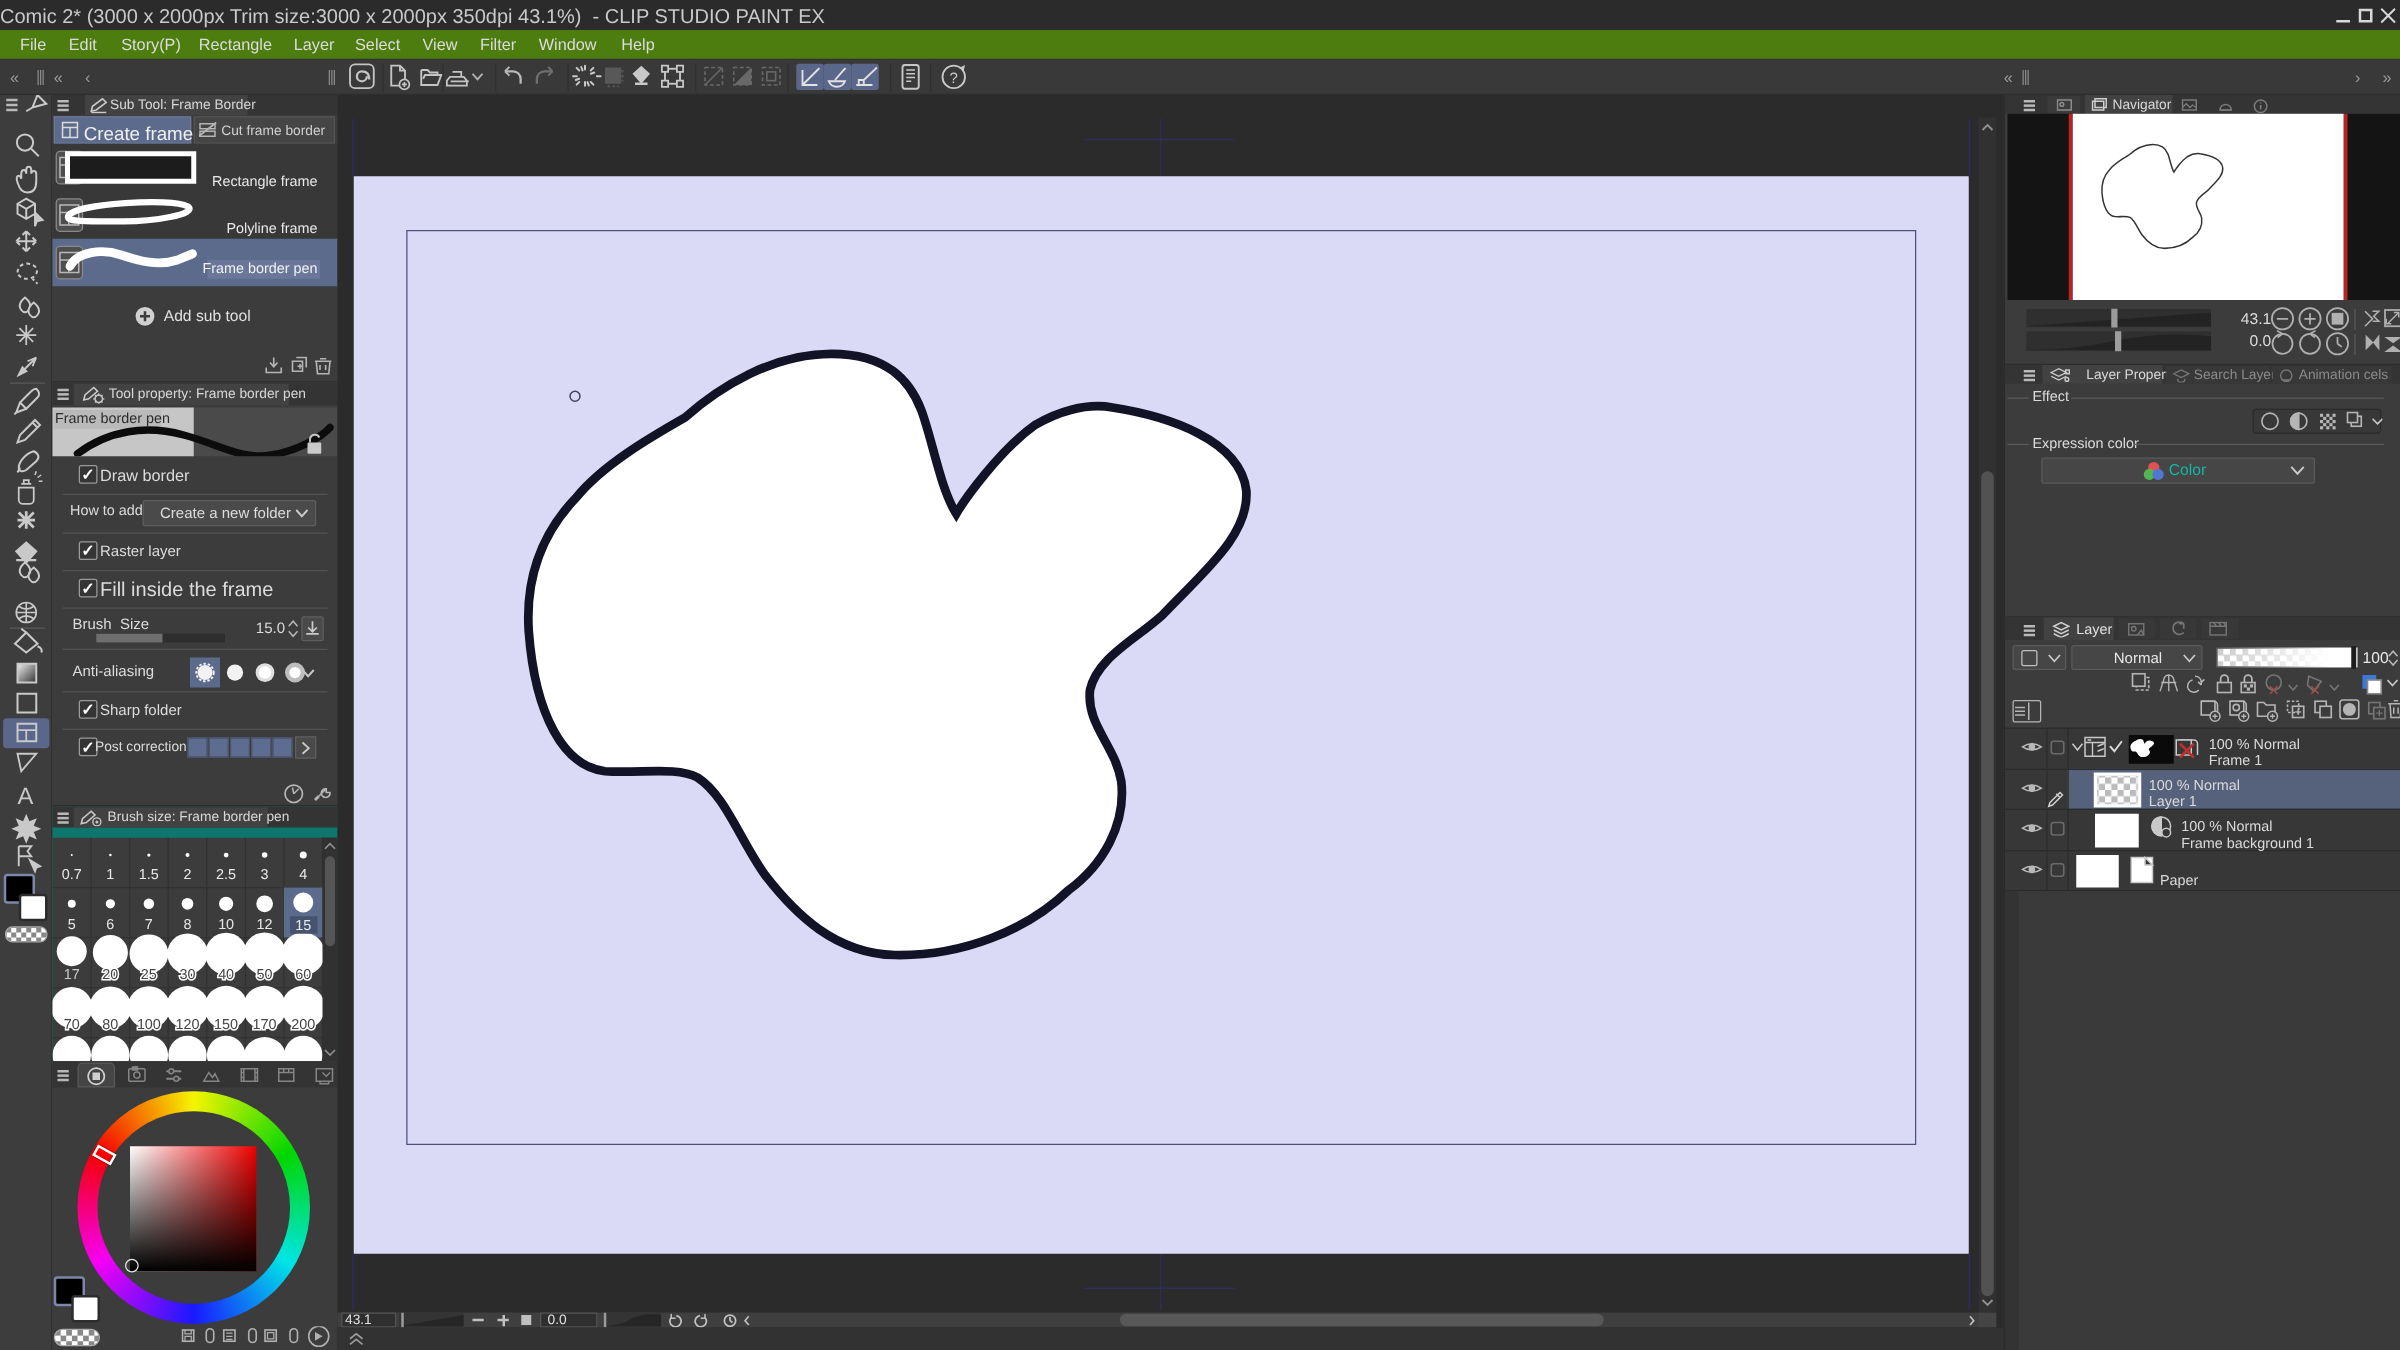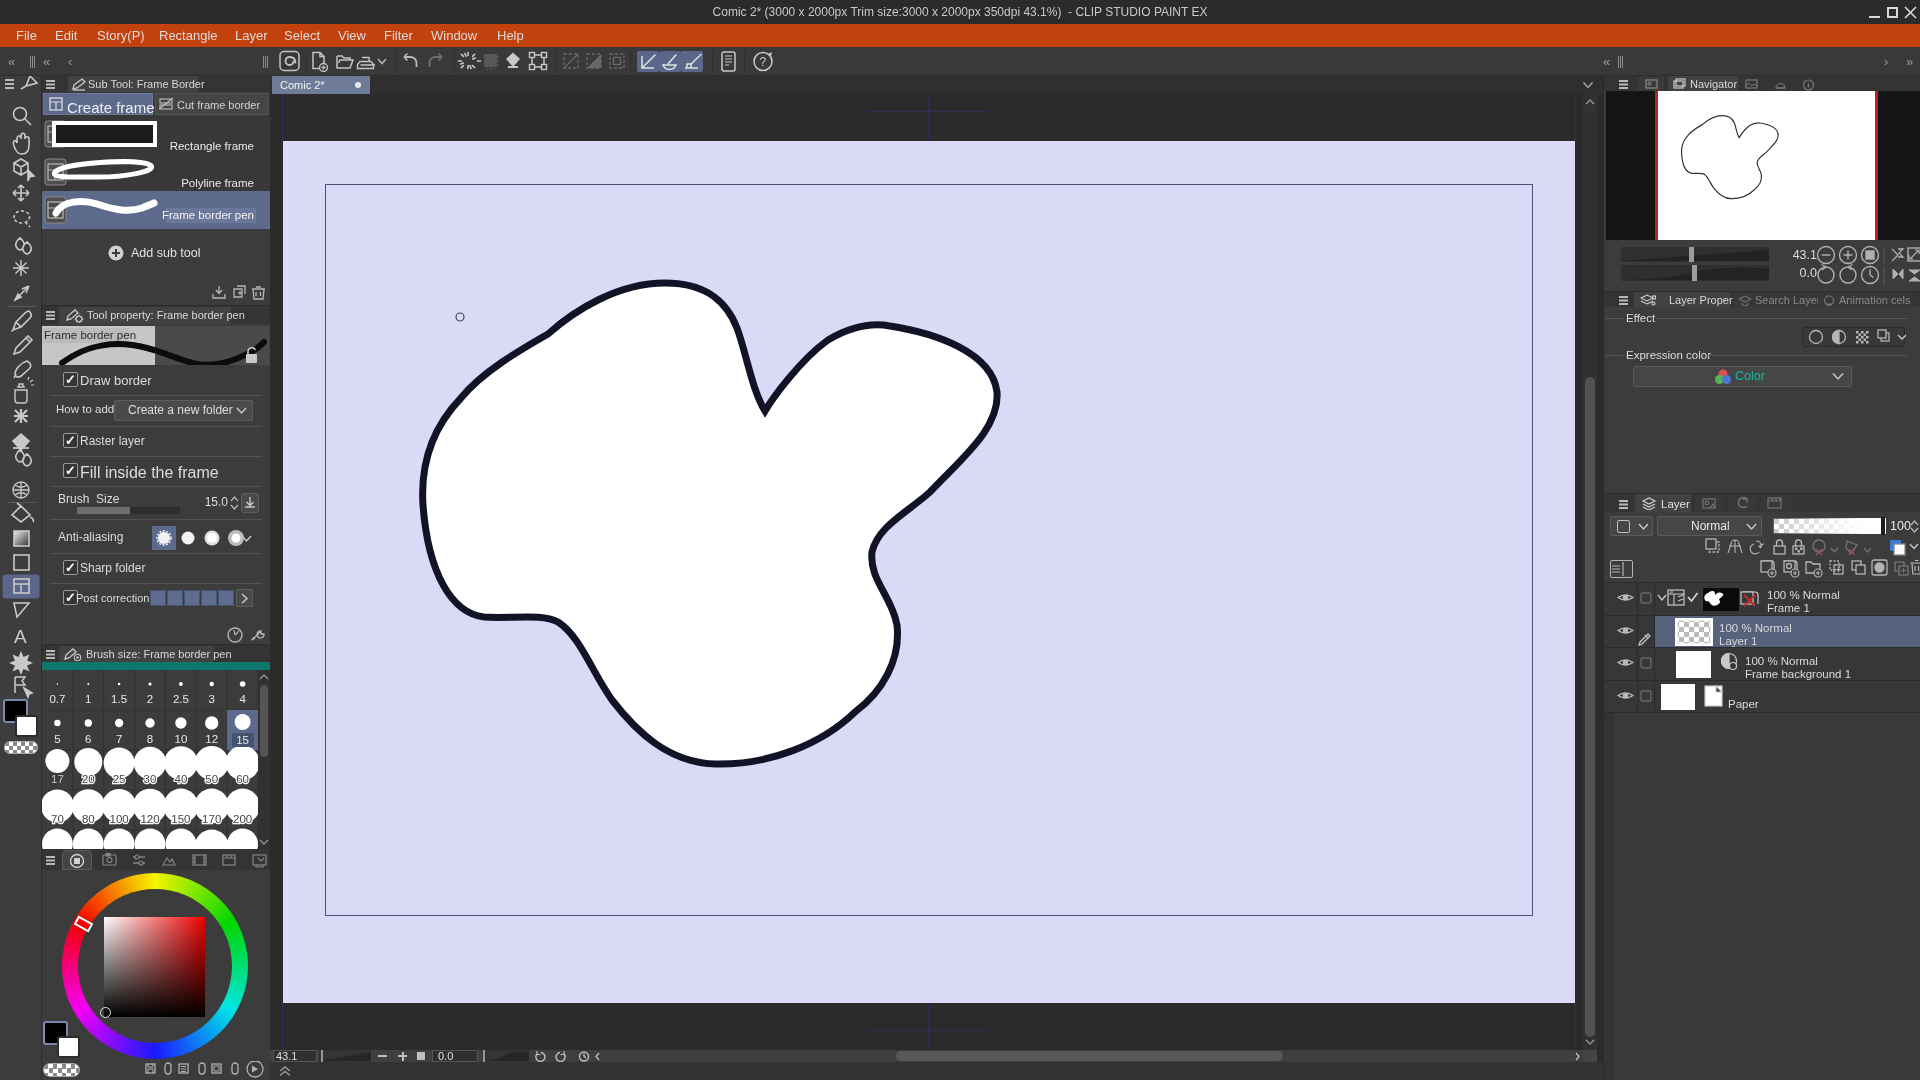--- a/index.html
+++ b/index.html
@@ -8,29 +8,29 @@
 .a{position:absolute}
 .tx{color:#dcdcdc;white-space:nowrap}
 .ham{display:block;width:10px;height:2px;background:#b9b9b9;box-shadow:0 4px 0 #b9b9b9,0 8px 0 #b9b9b9}
 .chk{width:15px;height:15px;background:#353535;border:1px solid #9a9a9a;border-radius:2px;color:#fff;font-size:13px;line-height:13px;text-align:center;font-weight:bold}
 .hline{height:1px;background:#525252}
 </style>
 </head>
 <body>
 
 <div class="a" style="left:0;top:0;width:1920px;height:24px;background:#2b2b2b">
-  <div class="a tx" style="left:0;right:0;top:5px;text-align:center;font-size:12px;color:#c9c9c9">Comic 2* (3000 x 2000px Trim size:3000 x 2000px 350dpi 43.1%)&nbsp;&nbsp;- CLIP STUDIO PAINT EX</div>
+  <div class="a tx" style="left:0;right:0;top:5px;text-align:left;font-size:16px;color:#c9c9c9">Comic 2* (3000 x 2000px Trim size:3000 x 2000px 350dpi 43.1%)&nbsp;&nbsp;- CLIP STUDIO PAINT EX</div>
   <div class="a" style="left:1869px;top:16px;width:11px;height:2px;background:#d8d8d8"></div>
   <div class="a" style="left:1887px;top:7px;width:11px;height:11px;border:2px solid #d8d8d8"></div>
   <svg class="a" style="left:1904px;top:6px" width="13" height="13">
       <path d="M1,1 L12,12 M12,1 L1,12" stroke="#d8d8d8" stroke-width="1.6"></path>
     </svg>
 </div>
 
-<div class="a" style="left:0;top:24px;width:1920px;height:24px;background:#c2410c;border-bottom:1px solid #333">
+<div class="a" style="left:0;top:24px;width:1920px;height:24px;background:#4d7c0f;border-bottom:1px solid #333">
   <div class="a tx" style="left:16px;top:4px;font-size:13px">File</div>
   <div class="a tx" style="left:55px;top:4px;font-size:13px">Edit</div>
   <div class="a tx" style="left:97px;top:4px;font-size:13px">Story(P)</div>
   <div class="a tx" style="left:159px;top:4px;font-size:13px">Rectangle</div>
   <div class="a tx" style="left:235px;top:4px;font-size:13px">Layer</div>
   <div class="a tx" style="left:284px;top:4px;font-size:13px">Select</div>
   <div class="a tx" style="left:338px;top:4px;font-size:13px">View</div>
   <div class="a tx" style="left:384px;top:4px;font-size:13px">Filter</div>
   <div class="a tx" style="left:431px;top:4px;font-size:13px">Window</div>
   <div class="a tx" style="left:497px;top:4px;font-size:13px">Help</div>
@@ -453,28 +453,20 @@
         <path d="M69,5 h5 v5 h-5 z" stroke-width="1"></path>
       <rect x="87" y="2" width="6" height="11" rx="3"></rect>
       <circle cx="110" cy="8" r="8"></circle>
         <path d="M107,4.5 l6,3.5 -6,3.5 z" fill="#b0b0b0" stroke="none"></path>
     </svg>
   </div>
 </div>
 
 <div id="canvasarea" class="a" style="left:270px;top:76px;width:1333px;height:1004px;background:#2b2b2b">
 
-  <div class="a" style="left:0;top:0;width:1333px;height:18px;background:#2f2f2f">
-    <div class="a" style="left:2px;top:0;width:98px;height:18px;background:#6f7c98"></div>
-    <div class="a tx" style="left:10px;top:3px;font-size:11px;color:#f2f2f2">Comic 2*</div>
-    <div class="a" style="left:85px;top:6px;width:6px;height:6px;border-radius:50%;background:#e8e8e8"></div>
-    <svg class="a" style="left:1312px;top:5px" width="12" height="9">
-        <path d="M1.5,1.5 l4.5,5 4.5,-5" fill="none" stroke="#a8a8a8" stroke-width="1.5"></path>
-      </svg>
-  </div>
 
   <div class="a" style="left:13px;top:65px;width:1292px;height:862px;background:#dadaf7"></div>
 
   <div class="a" style="left:55px;top:108px;width:1208px;height:732px;border:1px solid #50507a"></div>
 
   <svg class="a" style="left:0;top:0" width="1333" height="974">
     <g stroke="#2d2d5e" stroke-width="1.2" fill="none">
       <path d="M12.5,19 V65 M1305.5,19 V65 M658.5,19 V64.5 M597,35.5 H718"></path>
       <path d="M12.5,927 V972 M1305.5,927 V972 M658.5,927.5 V972 M597,954.5 H718"></path>
     </g>

